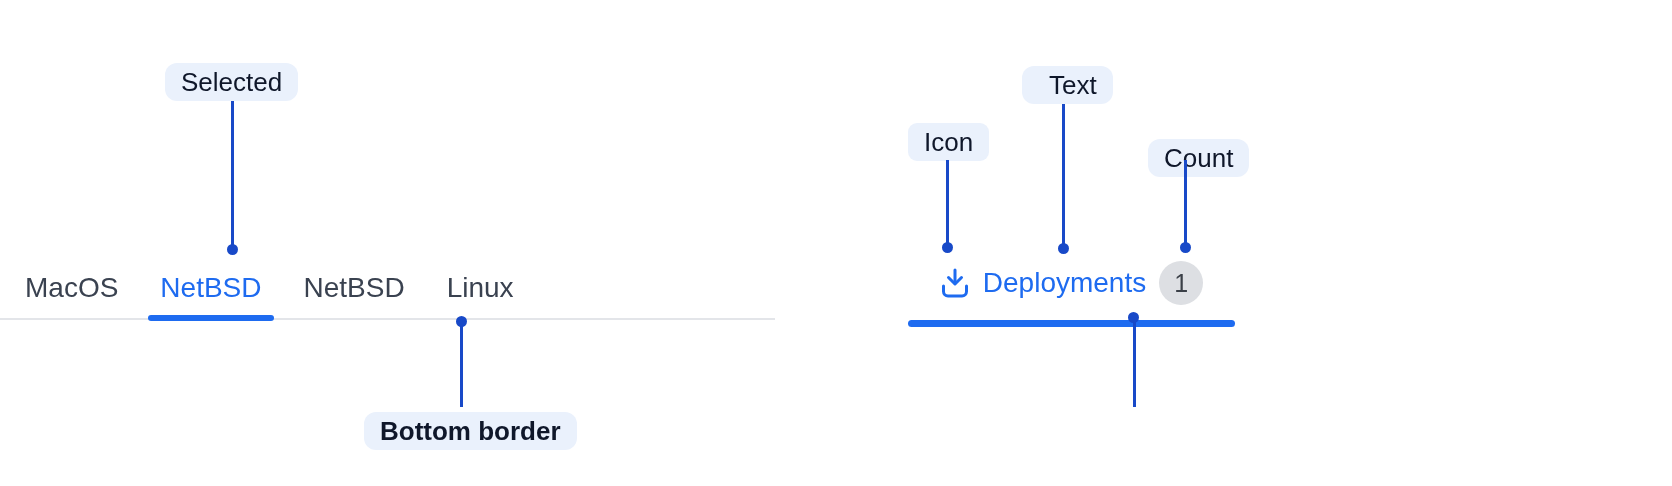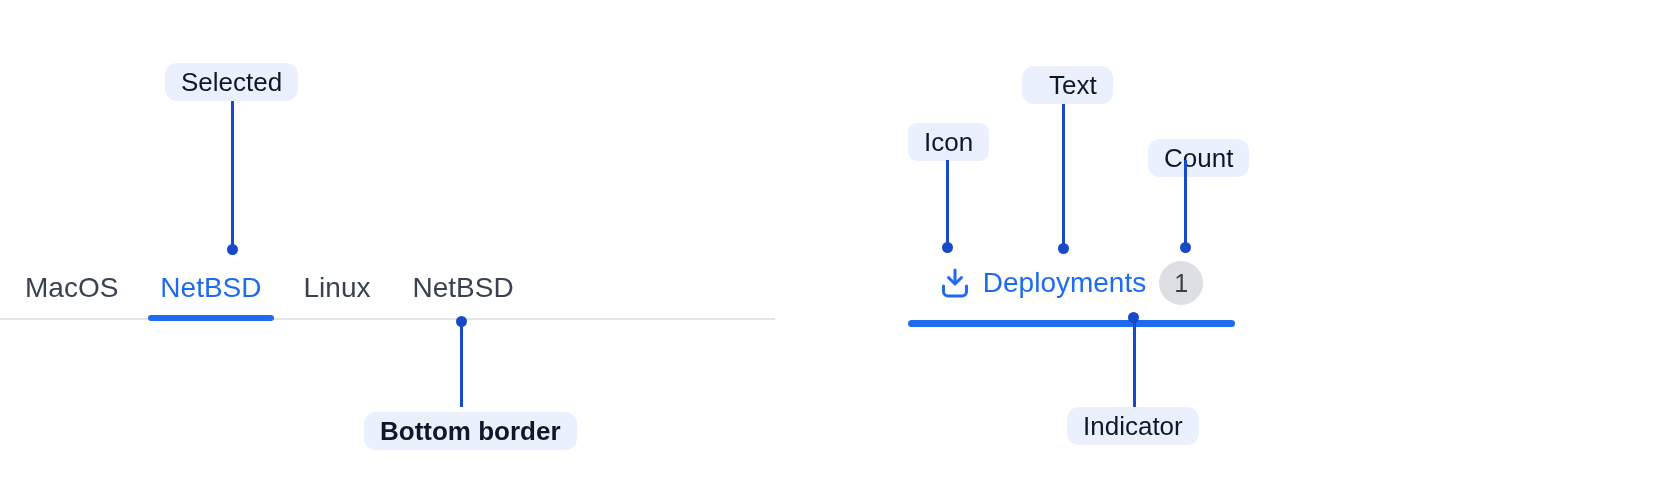--- a/index.html
+++ b/index.html
@@ -84,24 +84,24 @@
 
   <div class="tabbar">
     <div class="tab">
       <span>MacOS</span>
     </div>
     <div class="tab selected">
       <span>NetBSD</span>
       <span class="underline"></span>
     </div>
     <div class="tab">
-      <span>Linux</span>
+      <span>NetBSD</span>
     </div>
     <div class="tab">
-      <span>NetBSD</span>
+      <span>Linux</span>
     </div>
   </div>
 
   <div class="deploy-tab">
     <span class="dl-icon">
       <svg width="30" height="32" viewBox="0 0 30 32" fill="none">
         <path d="M15 3 V15.5" stroke="#1E6BF0" stroke-width="3" stroke-linecap="round"></path>
         <path d="M8.5 10.5 L15 17 L21.5 10.5" stroke="#1E6BF0" stroke-width="3" stroke-linecap="round" stroke-linejoin="round"></path>
         <path d="M3.5 19 v5.5 a4.5 4.5 0 0 0 4.5 4.5 h14 a4.5 4.5 0 0 0 4.5 -4.5 v-5.5" stroke="#1E6BF0" stroke-width="3" stroke-linecap="round" fill="none"></path>
       </svg>
@@ -124,17 +124,16 @@
   <div class="cdot d-icon"></div>
 
   <div class="callout p-text">Text</div>
   <div class="cline l-text"></div>
   <div class="cdot d-text"></div>
 
   <div class="callout p-count">Count</div>
   <div class="cline l-count"></div>
   <div class="cdot d-count"></div>
 
-  <div class="callout p-indicator">Indicator</div>
   <div class="cline l-indicator"></div>
   <div class="cdot d-indicator"></div>
 
 </div>
 
 </body></html>

